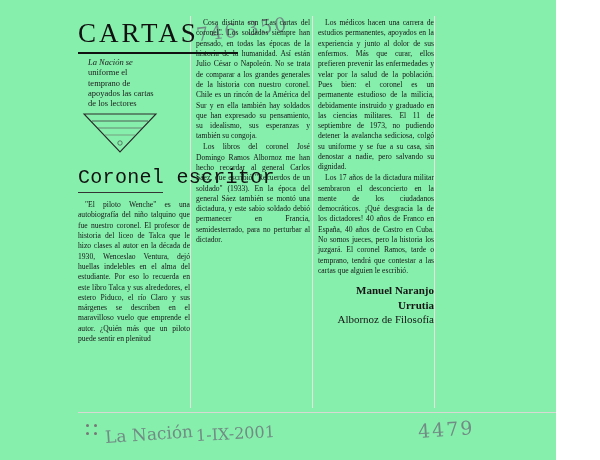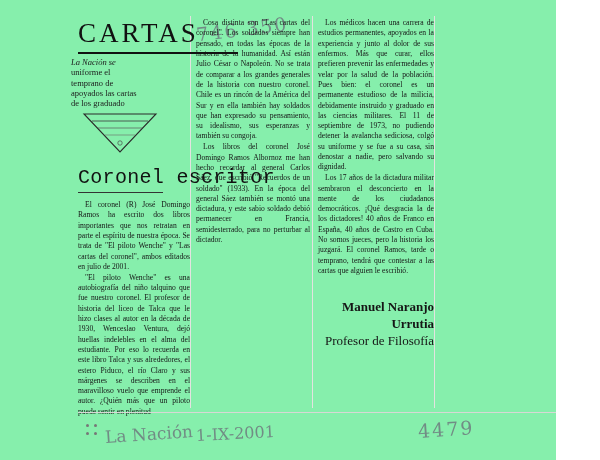--- a/index.html
+++ b/index.html
@@ -87,21 +87,21 @@
     position: absolute;
     width: 3px;
     height: 3px;
     border-radius: 50%;
     background: #777;
   }
 
   
   .stamp-box {
     position: absolute;
-    left: 71px;
+    left: 88px;
     top: 57px;
     width: 84px;
     font-size: 8.5px;
     line-height: 1.22;
     font-family: "Liberation Serif", serif;
     color: #1b1b1b;
   }
   .stamp-box .ln { display: block; }
   .stamp-box .em { font-style: italic; }
   .stamp-art {
@@ -145,23 +145,23 @@
   }
   .col p {
     margin: 0 0 0.5px 0;
     text-indent: 7px;
   }
   .col.c1 { left: 78px; top: 200px; }
   .col.c2 { left: 196px; top: 18px;  width: 114px; }
   .col.c4 { left: 440px; top: 18px;  width: 116px; }
 
   .signature {
-    margin-top: 23px;
+    margin-top: 7px;
     text-align: right;
-    font-size: 13px;
+    font-size: 11px;
     font-weight: bold;
     line-height: 1.3;
     text-indent: 0;
   }
   .signature .role { font-weight: normal; font-style: normal; }
 
   
   .vrule {
     position: absolute;
     top: 16px;
@@ -194,52 +194,51 @@
   <div class="masthead">CARTAS</div>
   <div class="rule-top"></div>
 
   <div class="scrawl num-top">746 350</div>
 
   <div class="stamp-box">
     <span class="ln em">La Nación se</span>
     <span class="ln">uniforme el</span>
     <span class="ln">temprano de</span>
     <span class="ln">apoyados las cartas</span>
-    <span class="ln">de los graduado</span>
+    <span class="ln">de los lectores</span>
   </div>
 
   <div class="stamp-art">
     <svg width="84" height="44" viewBox="0 0 84 44" xmlns="http://www.w3.org/2000/svg">
       <path d="M6 2 L78 2 L42 40 Z" fill="none" stroke="#2a2a2a" stroke-width="1.1"></path>
       <path d="M14 9 L70 9" stroke="#3a3a3a" stroke-width="0.8"></path>
       <path d="M20 16 L64 16" stroke="#5a5a5a" stroke-width="0.7"></path>
       <path d="M27 23 L57 23" stroke="#6a6a6a" stroke-width="0.6"></path>
       <circle cx="42" cy="31" r="2.2" fill="none" stroke="#4a4a4a" stroke-width="0.7"></circle>
     </svg>
   </div>
 
   <div class="headline">Coronel escritor</div>
   <div class="rule-headline"></div>
 
   <div class="col c1">
-    <p>El coronel (R) José Domingo Ramos ha escrito dos libros importantes que nos retratan en parte el espíritu de nuestra época. Se trata de "El piloto Wenche" y "Las cartas del coronel", ambos editados en julio de 2001.</p>
     <p>"El piloto Wenche" es una autobiografía del niño talquino que fue nuestro coronel. El profesor de historia del liceo de Talca que le hizo clases al autor en la década de 1930, Wenceslao Ventura, dejó huellas indelebles en el alma del estudiante. Por eso lo recuerda en este libro Talca y sus alrededores, el estero Piduco, el río Claro y sus márgenes se describen en el maravilloso vuelo que emprende el autor. ¿Quién más que un piloto puede sentir en plenitud</p>
   </div>
 
   <div class="col c2">
     <p>Cosa distinta son "Las cartas del coronel". Los soldados siempre han pensado, en todas las épocas de la historia de la humanidad. Así están Julio César o Napoleón. No se trata de comparar a los grandes generales de la historia con nuestro coronel. Chile es un rincón de la América del Sur y en ella también hay soldados que han expresado su pensamiento, su idealismo, sus esperanzas y también su congoja.</p>
     <p>Los libros del coronel José Domingo Ramos Albornoz me han hecho recordar al general Carlos Sáez, que escribió "Recuerdos de un soldado" (1933). En la época del general Sáez también se montó una dictadura, y este sabio soldado debió permanecer en Francia, semidesterrado, para no perturbar al dictador.</p>
   </div>
 
   <div class="col c4" style="left: 318px; font-family: Liberation Serif, serif;">
     <p>Los médicos hacen una carrera de estudios permanentes, apoyados en la experiencia y junto al dolor de sus enfermos. Más que curar, ellos prefieren prevenir las enfermedades y velar por la salud de la población. Pues bien: el coronel es un permanente estudioso de la milicia, debidamente instruido y graduado en las ciencias militares. El 11 de septiembre de 1973, no pudiendo detener la avalancha sediciosa, colgó su uniforme y se fue a su casa, sin denostar a nadie, pero salvando su dignidad.</p>
     <p>Los 17 años de la dictadura militar sembraron el desconcierto en la mente de los ciudadanos democráticos. ¡Qué desgracia la de los dictadores! 40 años de Franco en España, 40 años de Castro en Cuba. No somos jueces, pero la historia los juzgará. El coronel Ramos, tarde o temprano, tendrá que contestar a las cartas que alguien le escribió.</p>
     <div class="signature">
       <div>Manuel Naranjo Urrutia</div>
-      <div class="role">Profesor de Filosofía</div>
+      <div class="role">Albornoz de Filosofía</div>
     </div>
   </div>
 
   <div class="bottom-rule"></div>
 
   <div class="stamp-dots">
     <span style="left:0;top:0"></span>
     <span style="left:8px;top:0"></span>
     <span style="left:0;top:8px"></span>
     <span style="left:8px;top:8px"></span>

